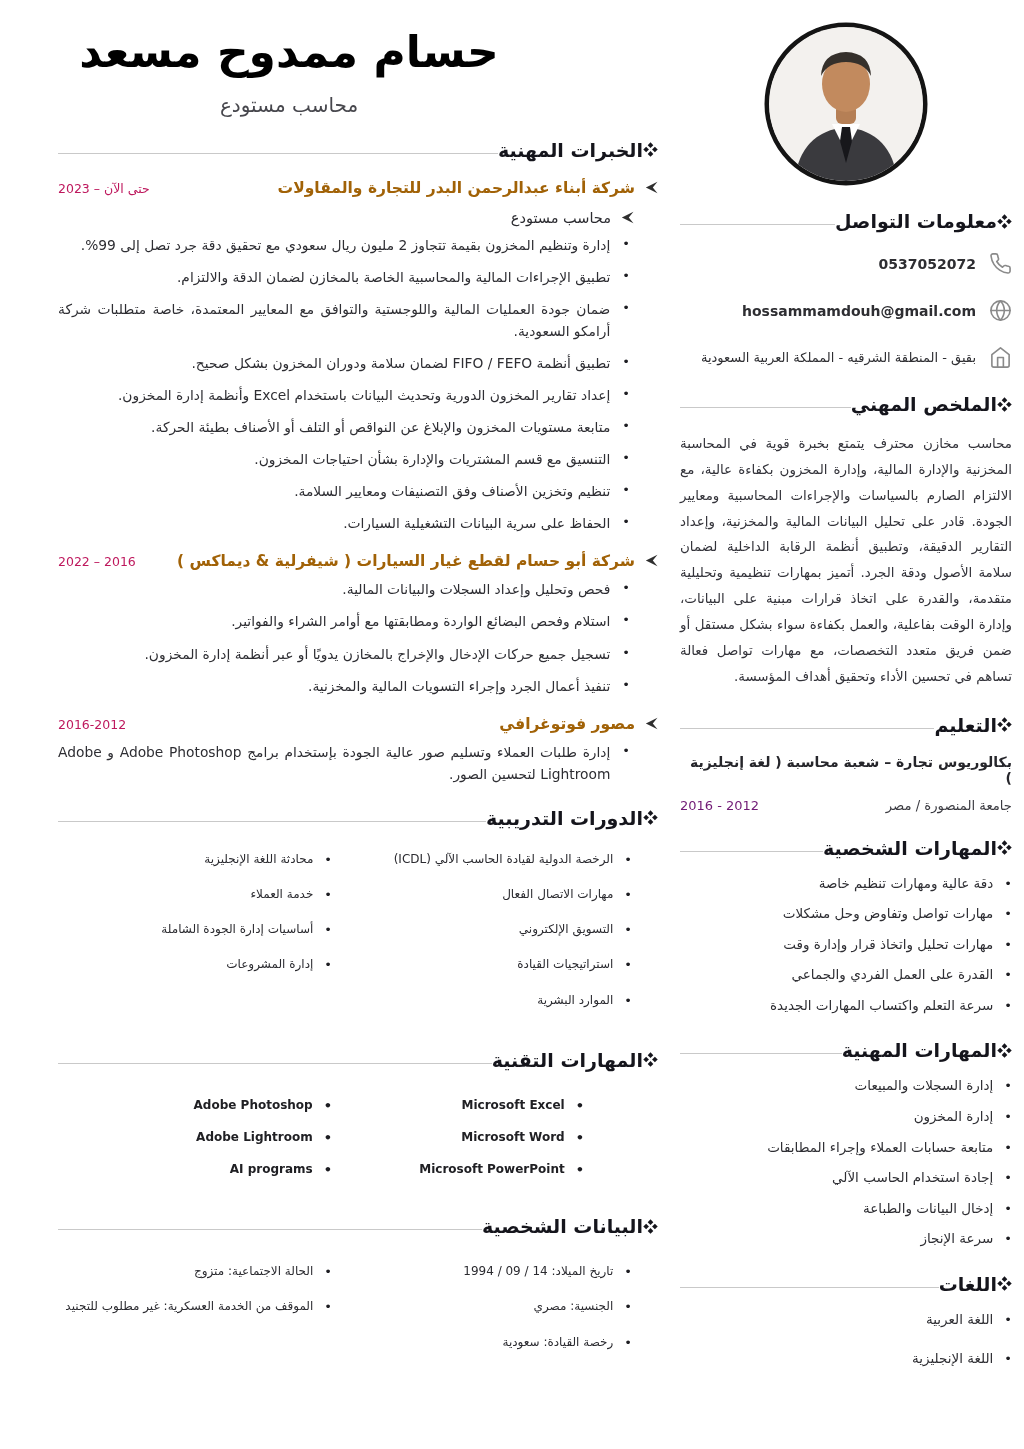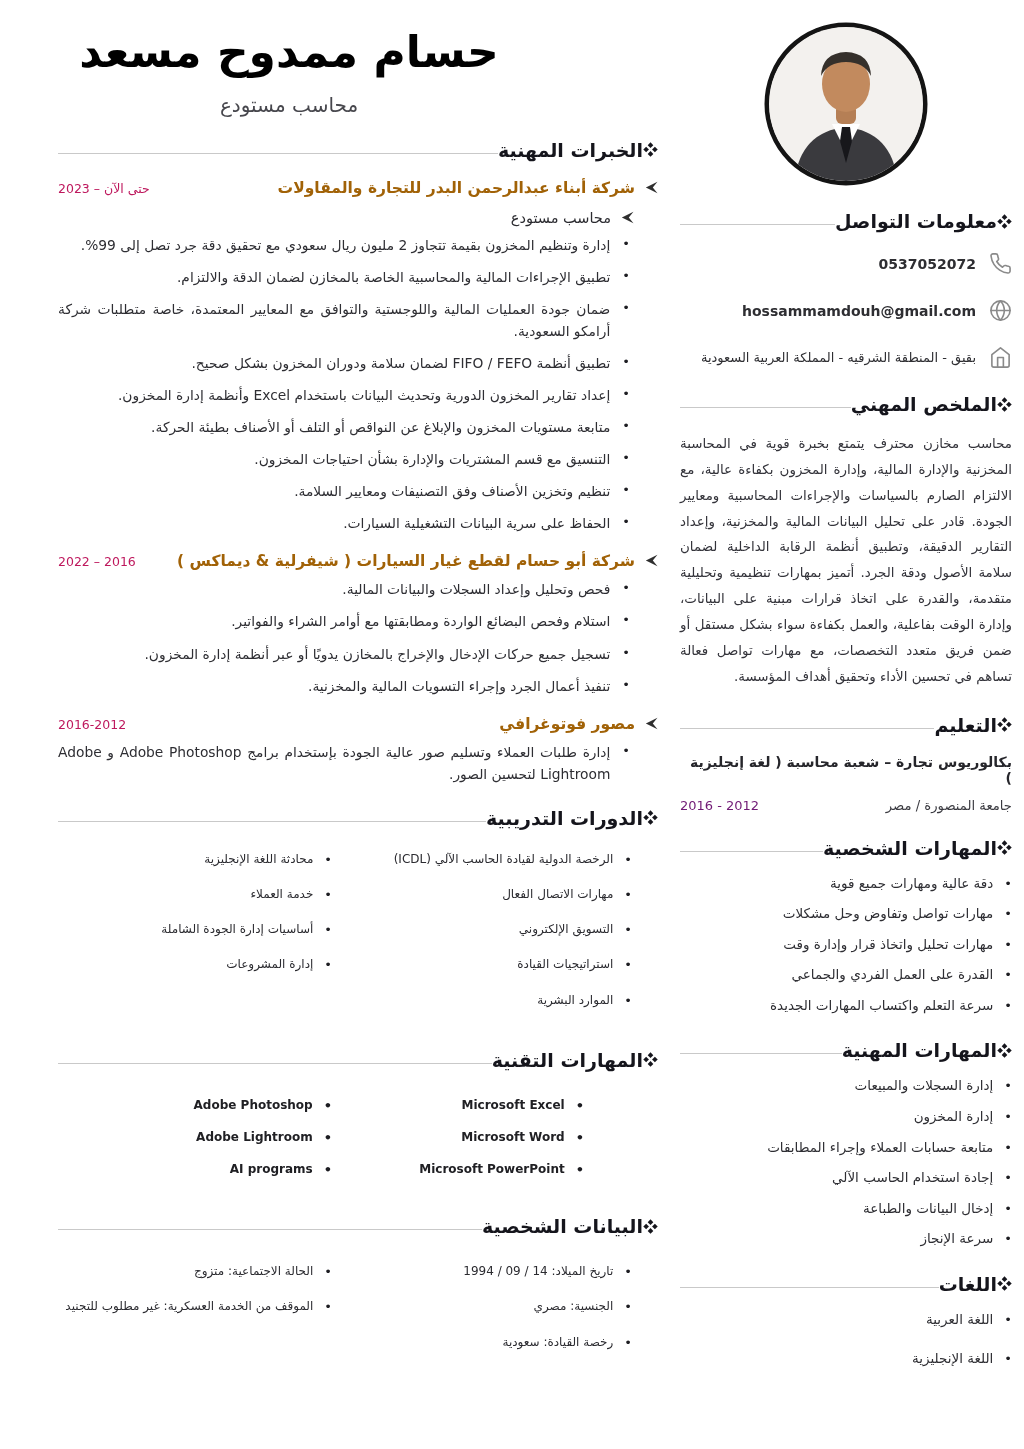--- a/index.html
+++ b/index.html
@@ -165,21 +165,21 @@
 
     <section class="side-sec">
       <div class="sec-head">
         <svg class="dmd" viewBox="0 0 24 24" fill="currentColor">
             <use href="#dmd-shape"></use>
           </svg>
         <span class="ttl">المهارات الشخصية</span>
         <span class="rule"></span>
       </div>
       <ul class="side-list">
-        <li>دقة عالية ومهارات جميع قوية</li>
+        <li>دقة عالية ومهارات تنظيم خاصة</li>
         <li>مهارات تواصل وتفاوض وحل مشكلات</li>
         <li>مهارات تحليل واتخاذ قرار وإدارة وقت</li>
         <li>القدرة على العمل الفردي والجماعي</li>
         <li>سرعة التعلم واكتساب المهارات الجديدة</li>
       </ul>
     </section>
 
     <section class="side-sec">
       <div class="sec-head">
         <svg class="dmd" viewBox="0 0 24 24" fill="currentColor">

